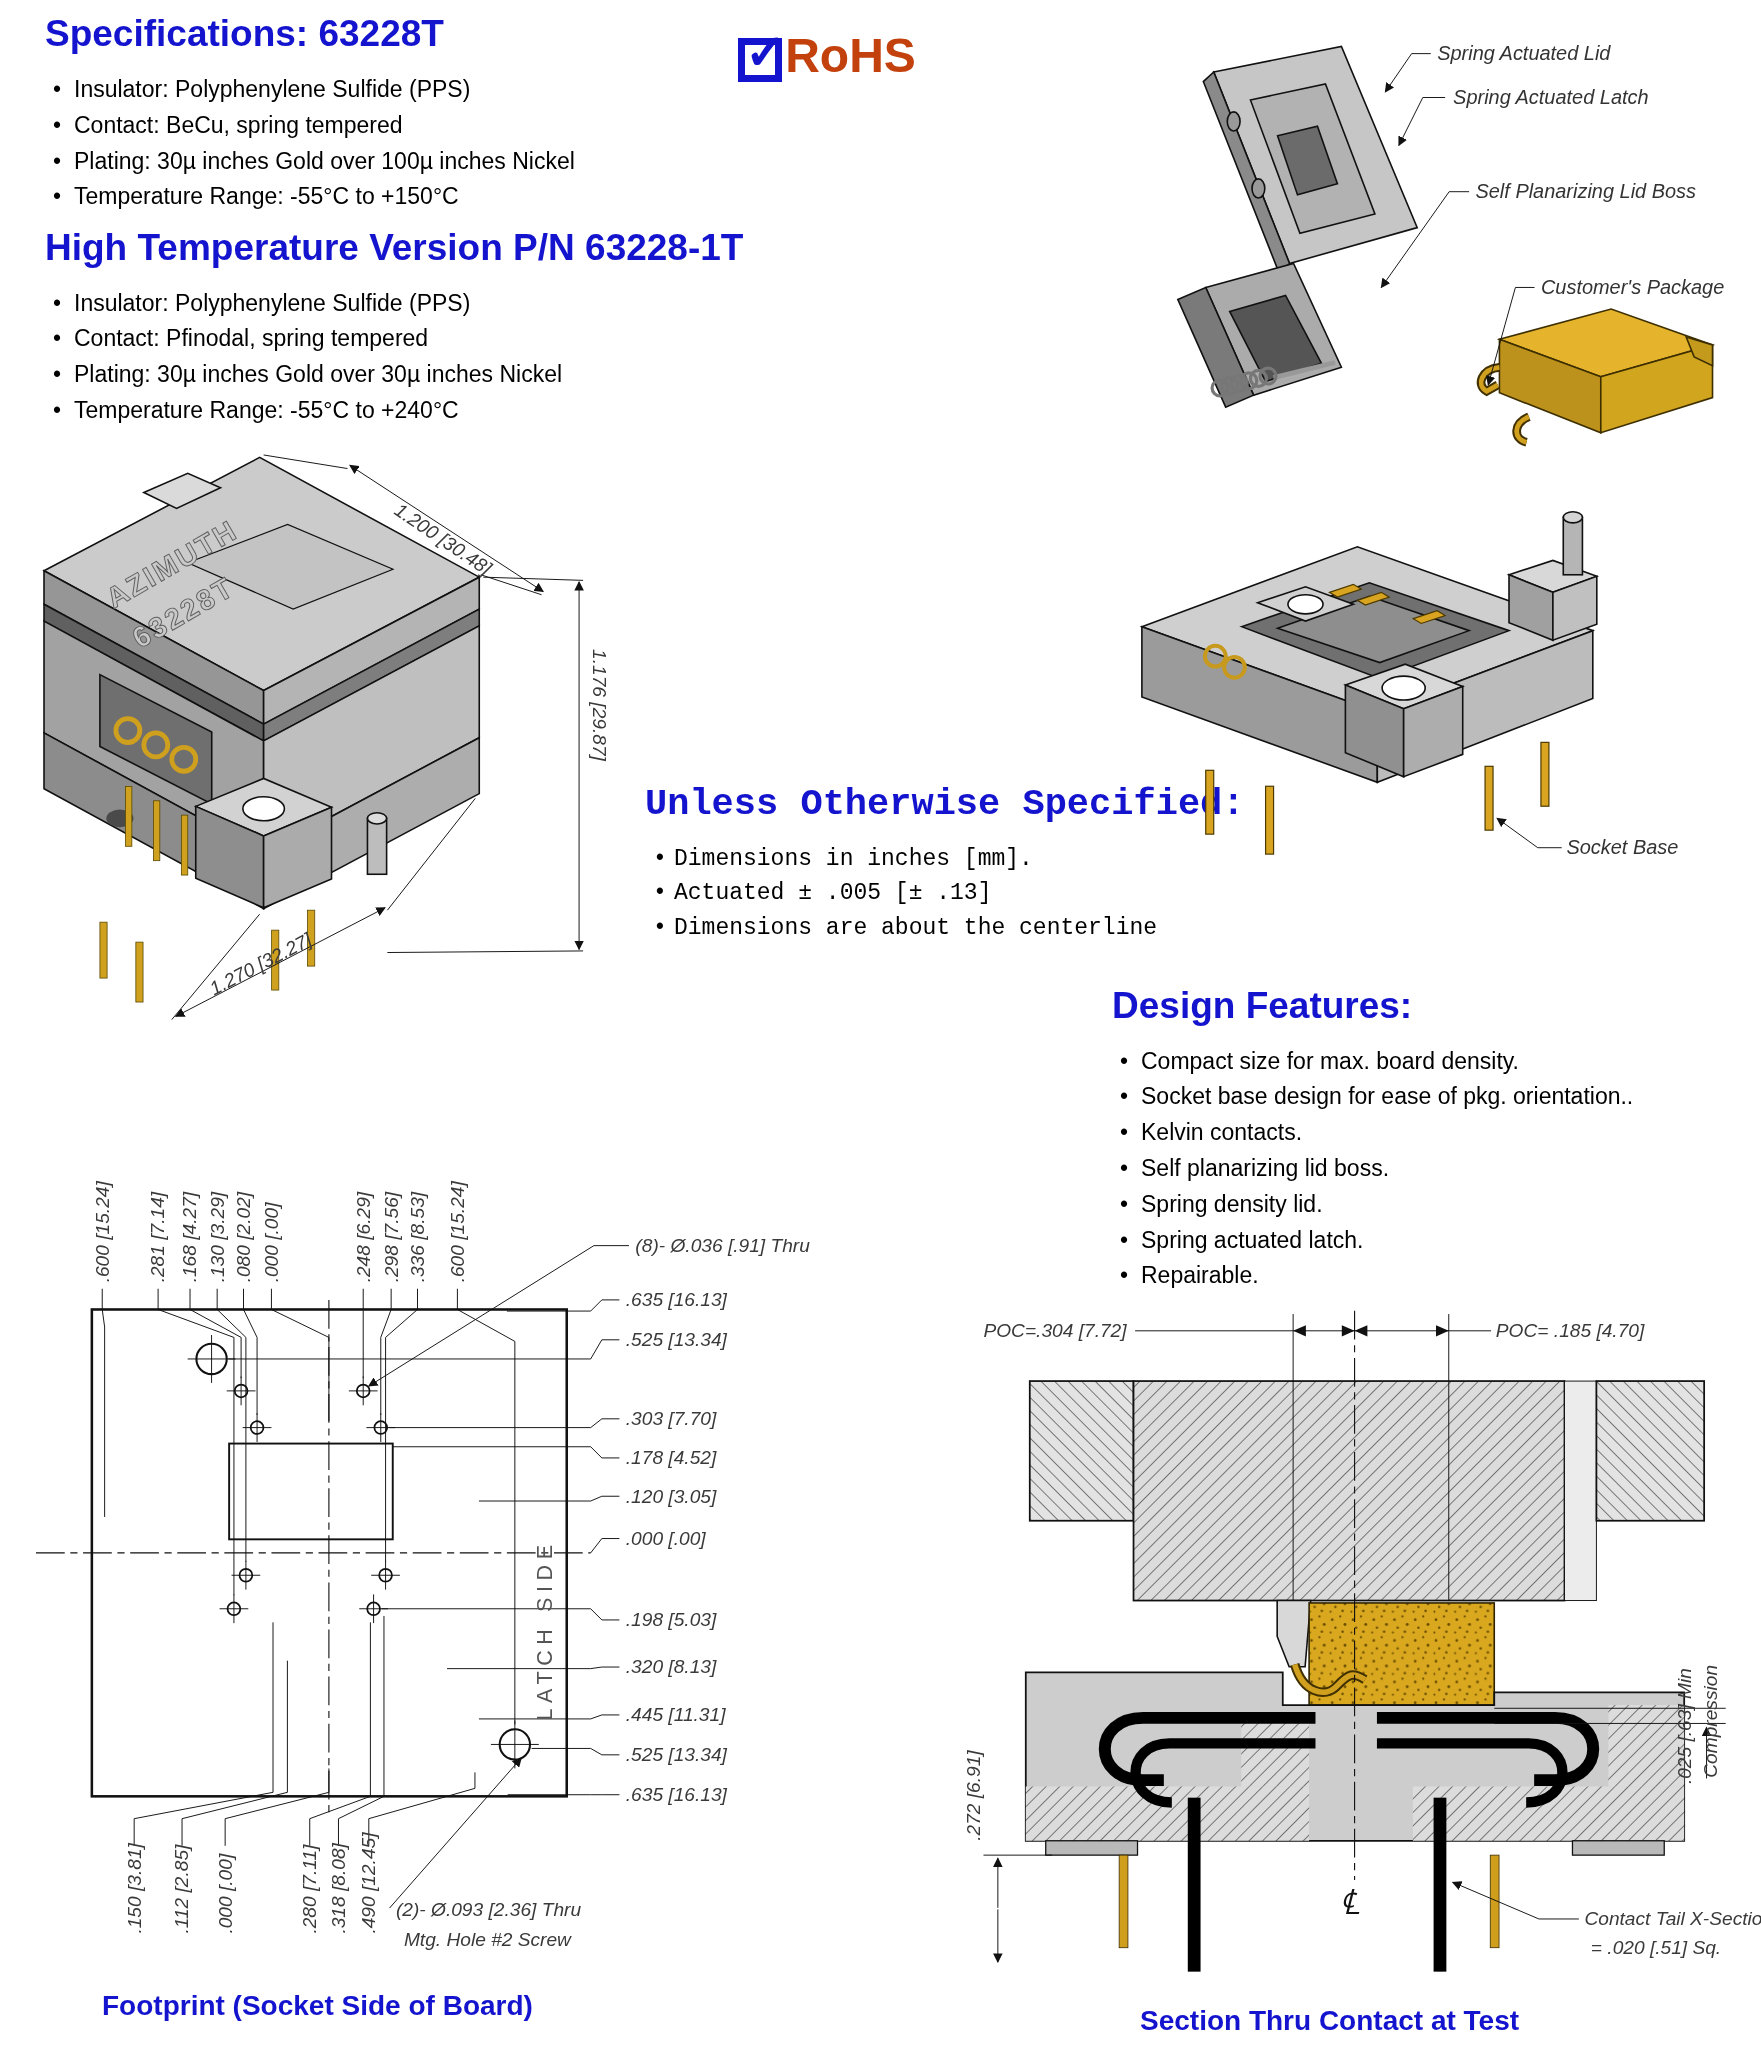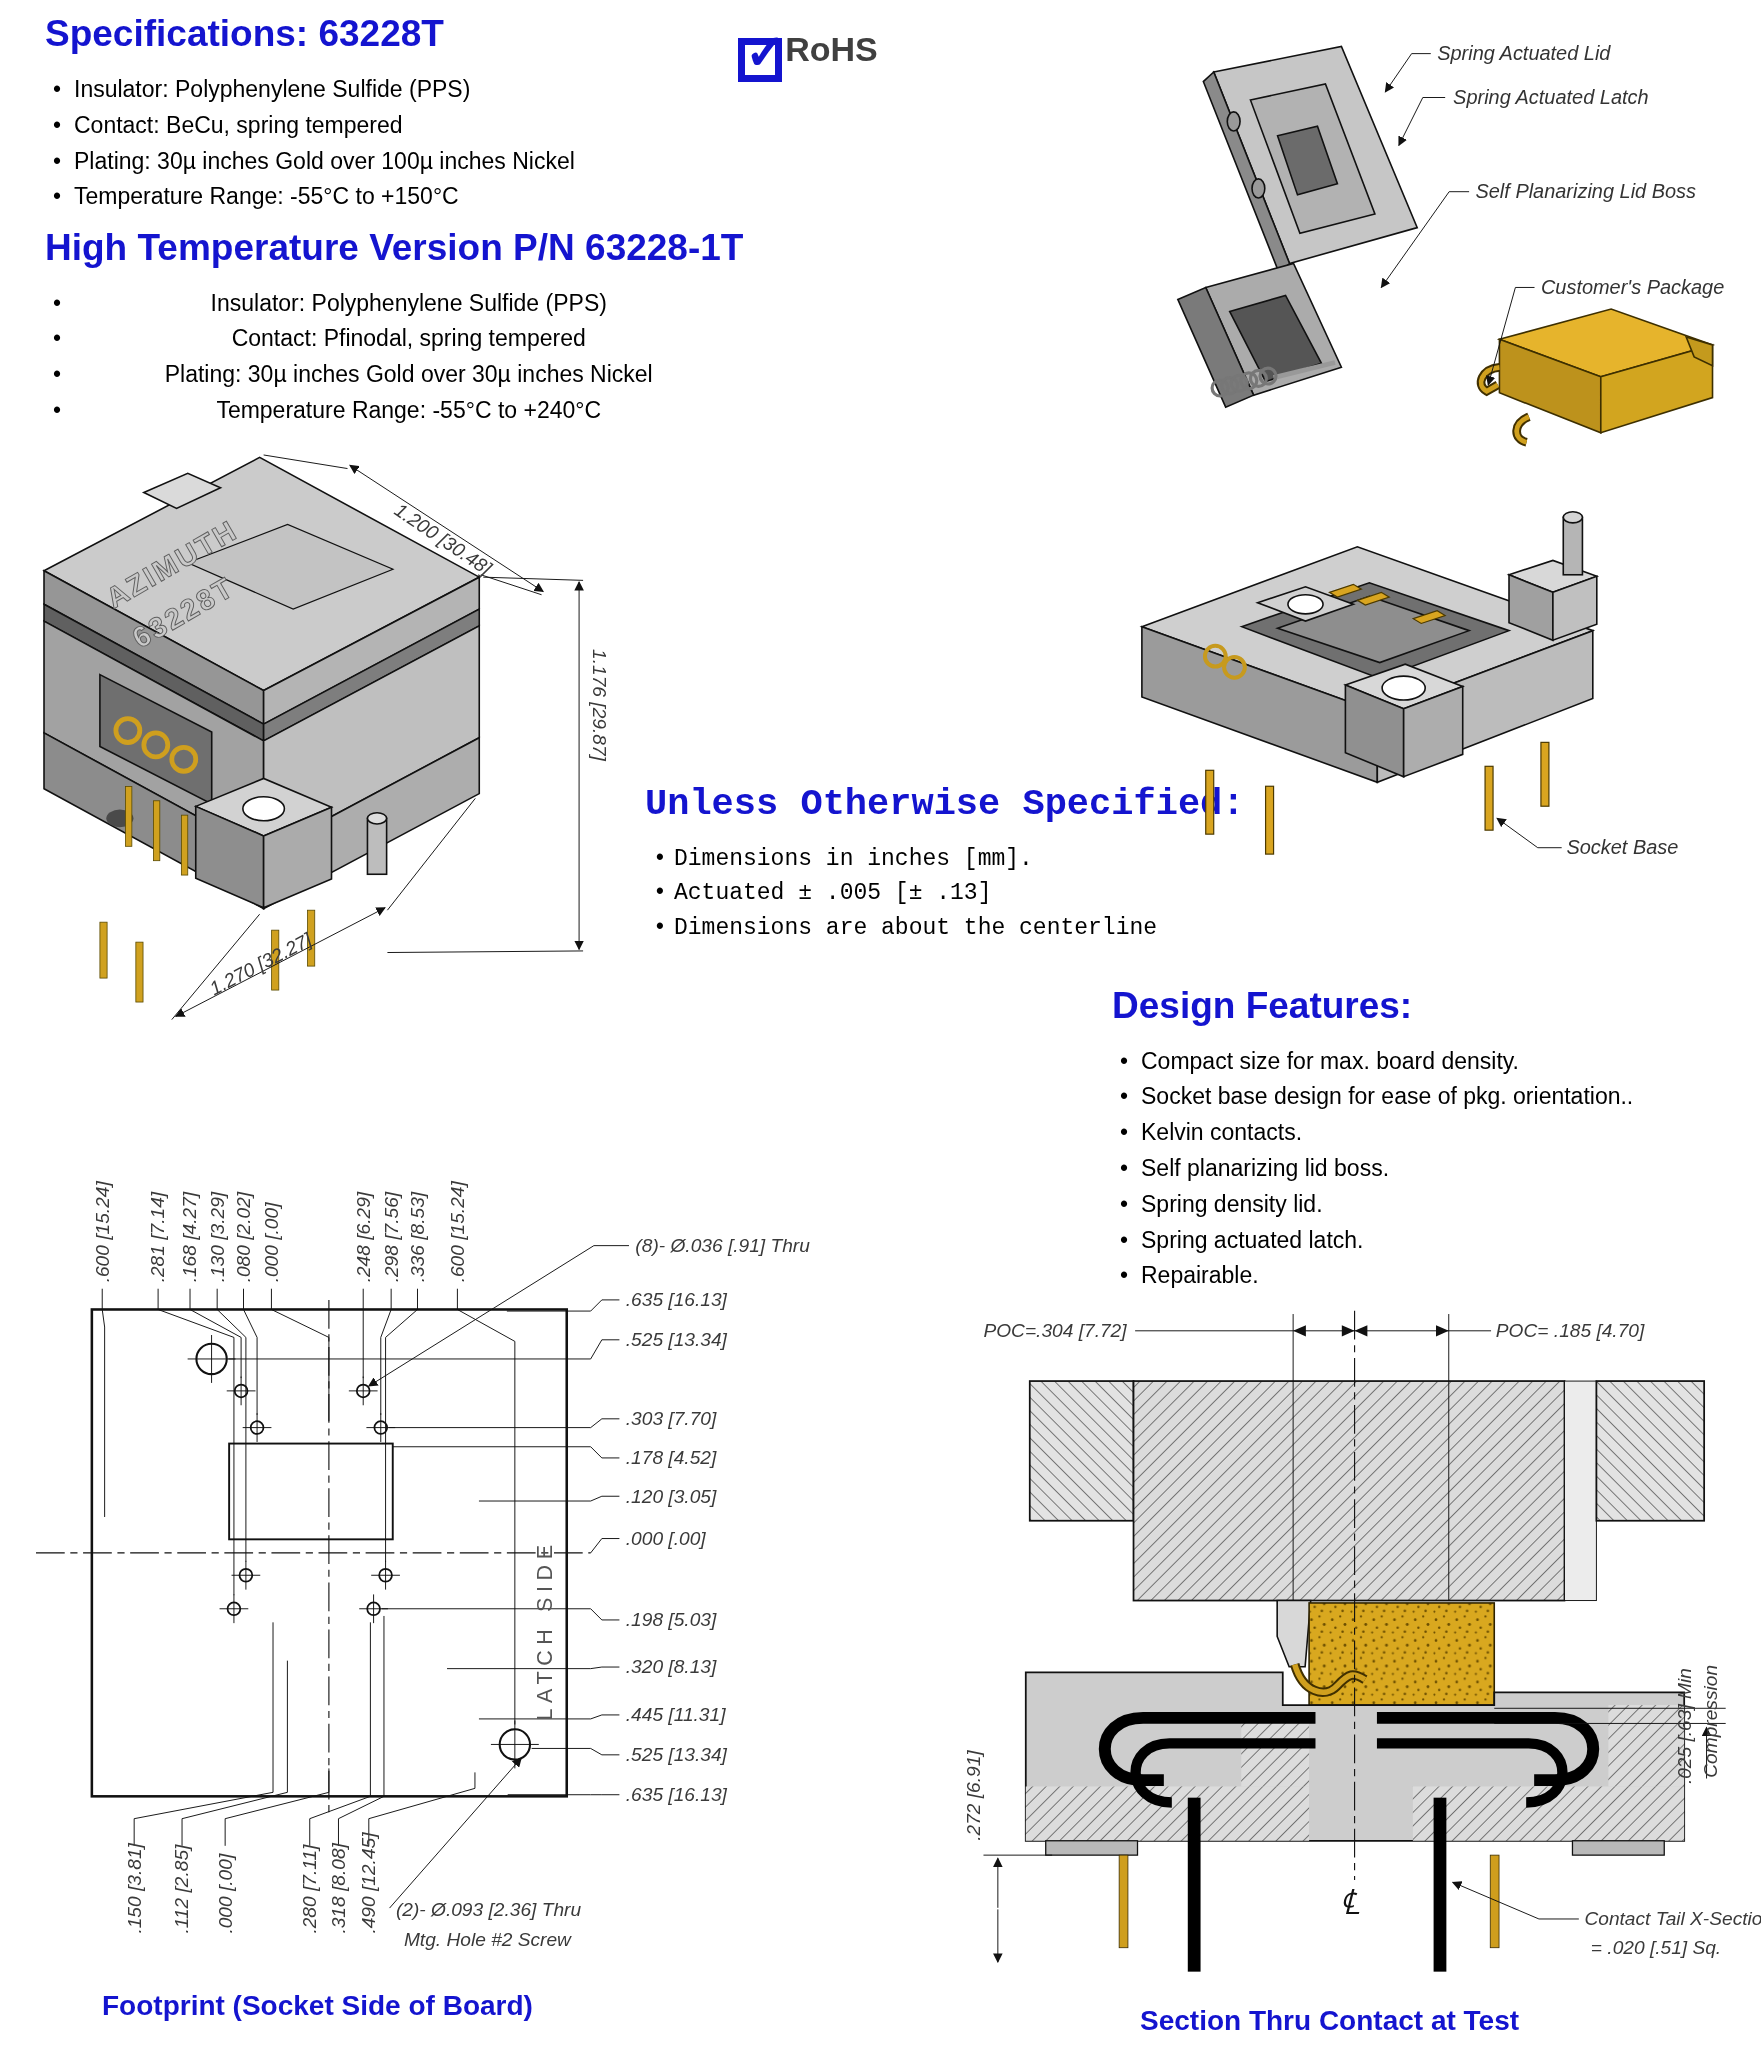--- a/index.html
+++ b/index.html
@@ -7,21 +7,21 @@
        font-family:"Liberation Sans",sans-serif;color:#000;}
   .abs{position:absolute;}
   .blue-h{color:#1414cf;font-weight:bold;font-size:37px;line-height:1.1;}
   .blist{margin:21px 0 0 0;padding:0;list-style:none;font-size:23px;}
   .blist li{margin:0 0 8.8px 0;padding-left:29px;position:relative;}
   .blist li::before{content:"\2022";position:absolute;left:8px;}
   .caption{color:#1414cf;font-weight:bold;font-size:28px;text-align:right;}
   .rohs-wrap{display:flex;align-items:flex-start;}
   .rohs-box{width:30px;height:30px;border:7.2px solid #1414cf;position:relative;margin-top:6.4px;}
   .rohs-check{position:absolute;left:0px;top:-17.6px;font-size:49px;font-weight:bold;color:#1414cf;line-height:1;}
-  .rohs-text{font-size:34px;font-weight:bold;color:#404040;margin-left:3.2px;line-height:1;}
+  .rohs-text{font-size:48px;font-weight:bold;color:#c2410c;margin-left:3.2px;line-height:1;}
   svg{position:absolute;overflow:visible;}
   .lbl{font-family:"Liberation Sans",sans-serif;font-style:italic;font-size:25px;fill:#333;}
   .dim{font-family:"Liberation Sans",sans-serif;font-style:italic;font-size:24px;fill:#3a3a3a;}
   .eng{font-family:"Liberation Sans",sans-serif;font-weight:bold;font-size:36px;fill:#c9c9c9;
        stroke:#5e5e5e;stroke-width:1.2px;letter-spacing:3px;}
   .latchside{font-family:"Liberation Sans",sans-serif;font-size:27px;fill:#555;letter-spacing:7px;}
   .thin{stroke:#111;stroke-width:1.2;fill:none;}
   .cl{stroke:#111;stroke-width:1.4;fill:none;stroke-dasharray:36 7 9 7;}
 </style>
 </head>
@@ -30,21 +30,21 @@
 <div class="abs" style="left:45px;top:14.4px;">
   <div class="blue-h">Specifications: 63228T</div>
   <ul class="blist">
     <li>Insulator: Polyphenylene Sulfide (PPS)</li>
     <li>Contact: BeCu, spring tempered</li>
     <li>Plating: 30µ inches Gold over 100µ inches Nickel</li>
     <li>Temperature Range: -55°C to +150°C</li>
   </ul>
 </div>
 
-<div class="abs" style="left:45px;top:228px;text-align:center;">
+<div class="abs" style="left:45px;top:228px;">
   <div class="blue-h">High Temperature Version P/N 63228-1T</div>
   <ul class="blist">
     <li>Insulator: Polyphenylene Sulfide (PPS)</li>
     <li>Contact: Pfinodal, spring tempered</li>
     <li>Plating: 30µ inches Gold over 30µ inches Nickel</li>
     <li>Temperature Range: -55°C to +240°C</li>
   </ul>
 </div>
 
 <div class="abs rohs-wrap" style="left:738px;top:32px;">

